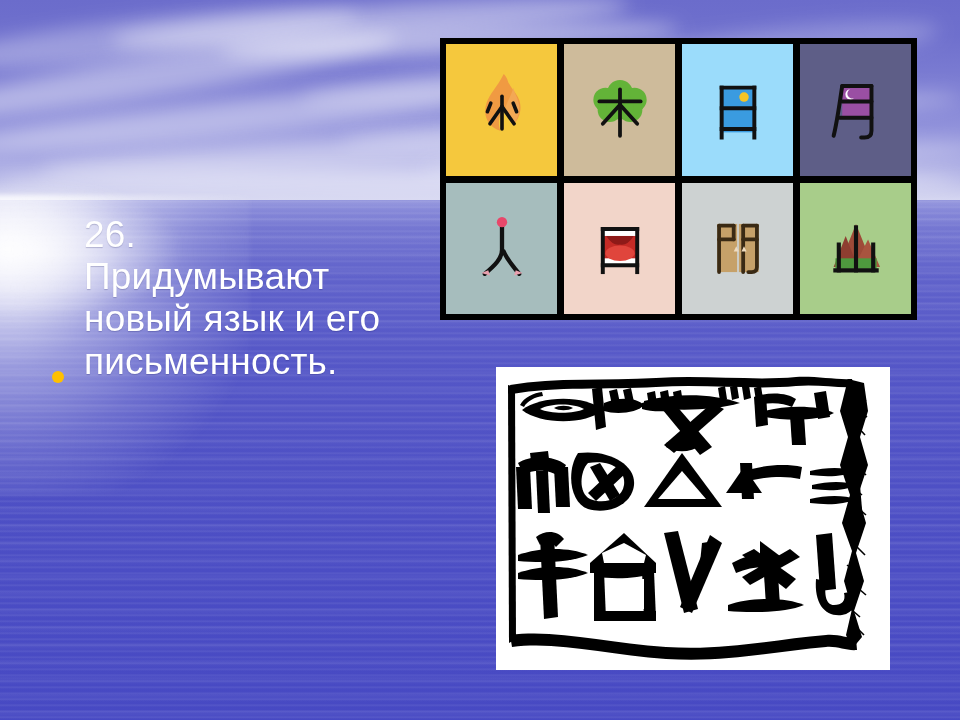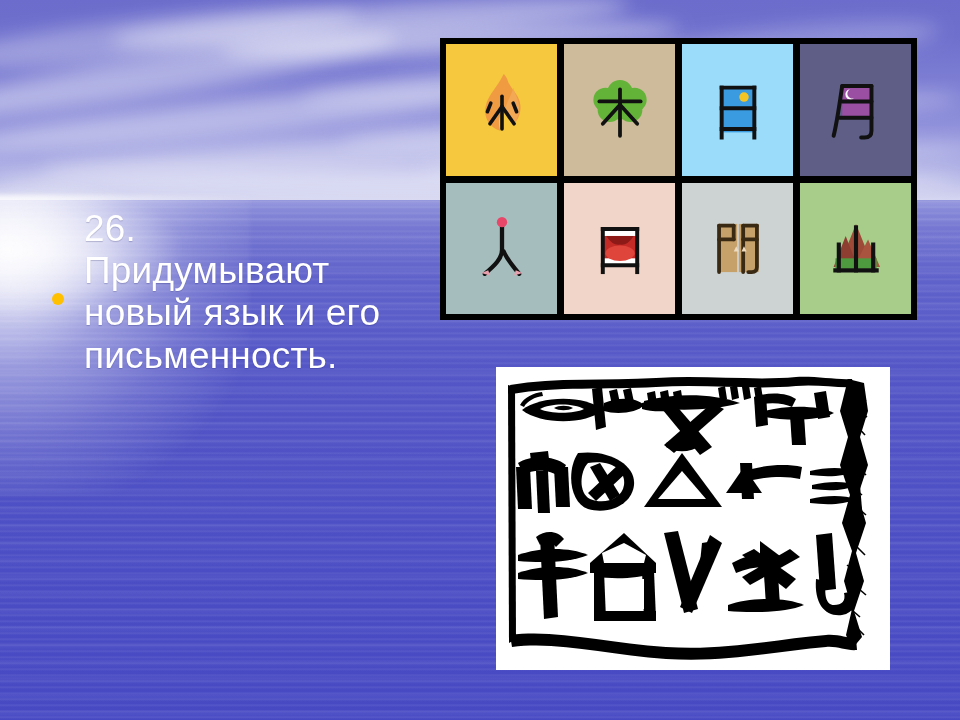--- a/index.html
+++ b/index.html
@@ -115,24 +115,24 @@
       rgba(255,255,255,0.45) 38%,
       rgba(255,255,255,0.00) 72%);
     filter: blur(5px);
     pointer-events: none;
   }
 
   
   .bullet-block {
     position: absolute;
     left: 52px;
-    top: 208px;
+    top: 214px;
     width: 350px;
     display: flex;
-    align-items: center;
+    align-items: flex-end;
   }
   .bullet-dot {
     width: 12px; height: 12px;
     border-radius: 50%;
     background: #FFC000;
     flex: 0 0 auto;
     margin-top: 14px;
   }
   .bullet-text {
     margin-left: 20px;

